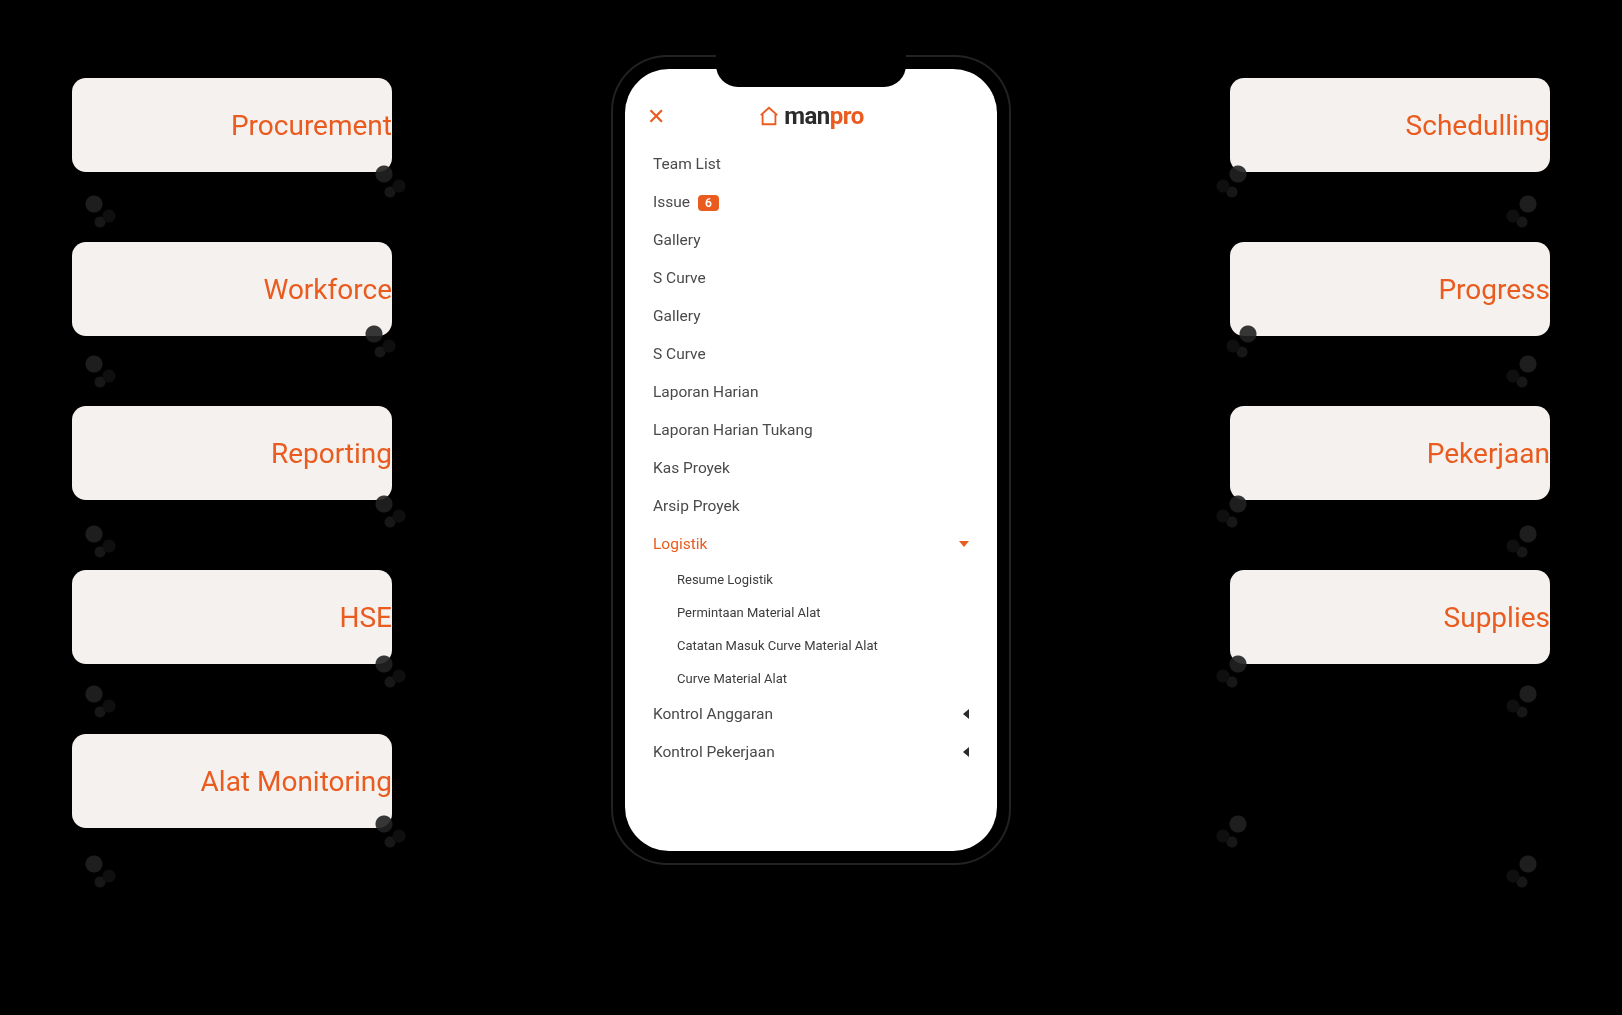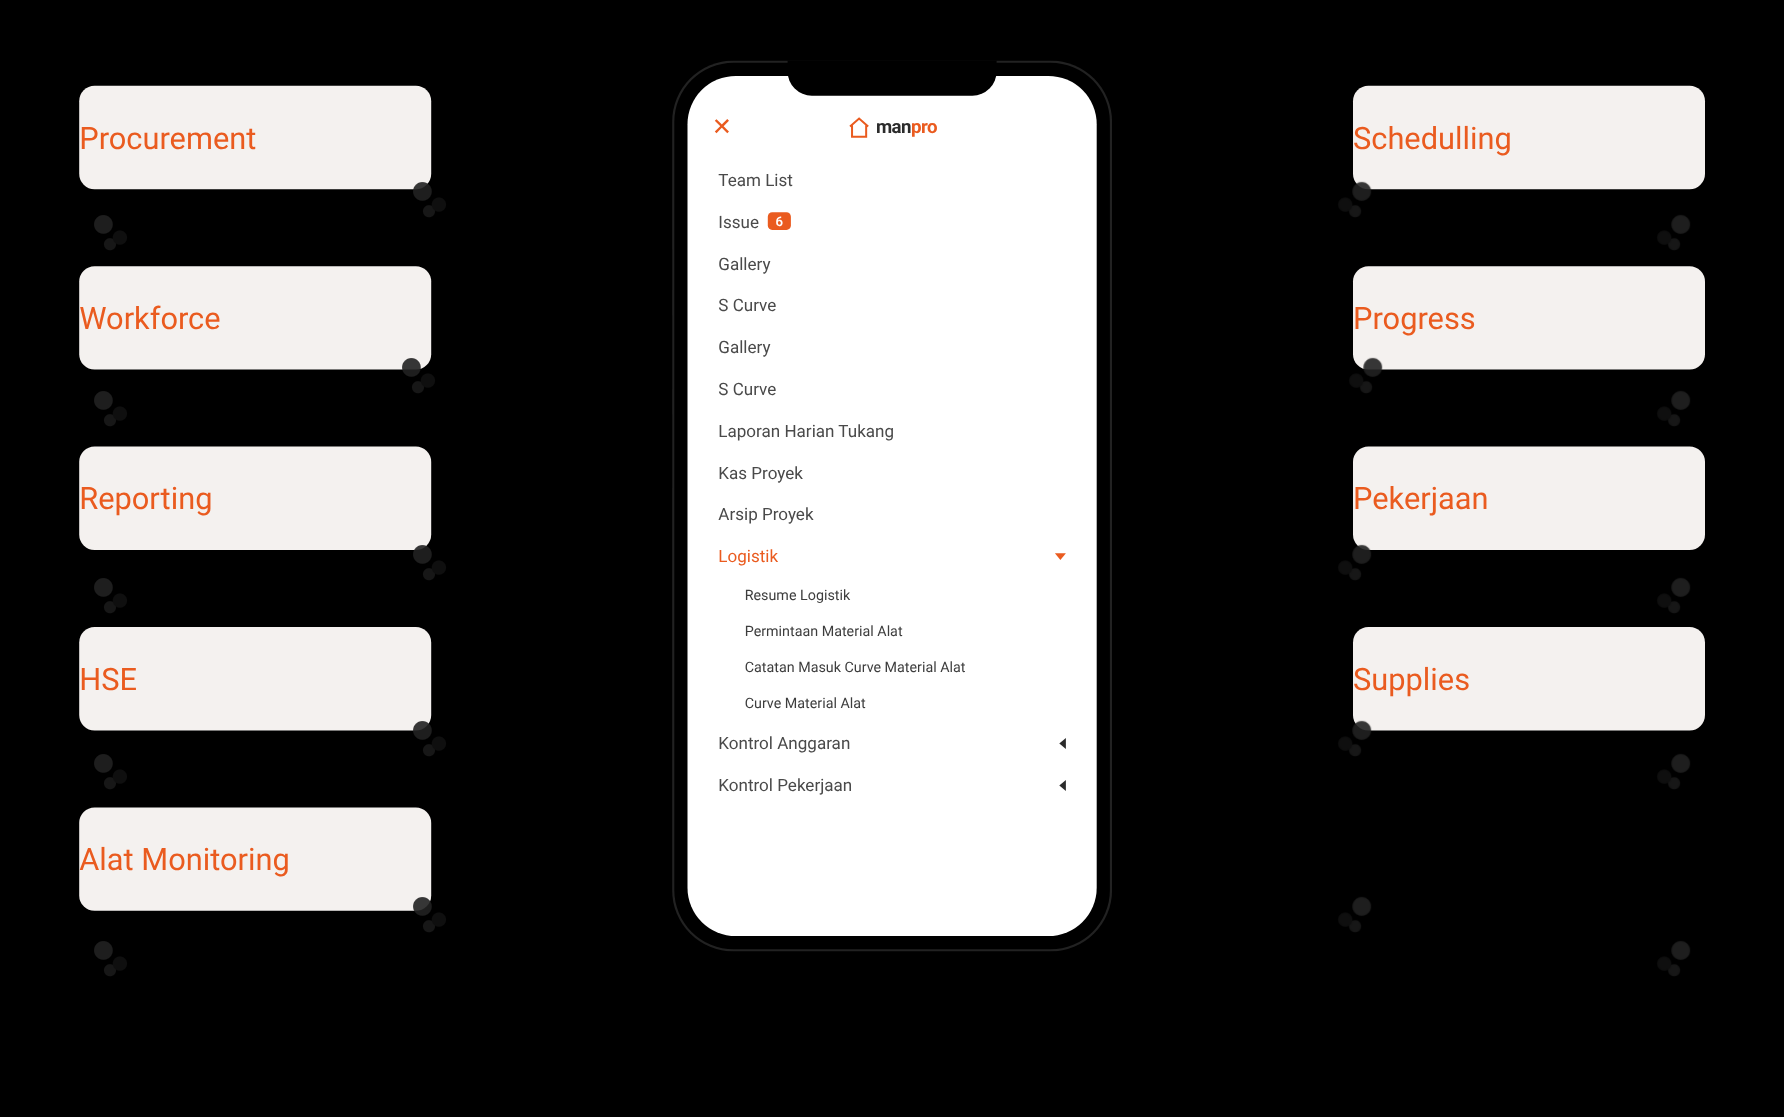--- a/index.html
+++ b/index.html
@@ -19,21 +19,21 @@
     width: 320px;
   }
   .feature-col.left { left: 72px; top: 78px; }
   .feature-col.right { right: 72px; top: 78px; }
   .feature-card {
     background: #f4f1ef;
     border-radius: 14px;
     height: 94px;
     display: flex;
     align-items: center;
-    justify-content: flex-start;
+    justify-content: flex-end;
     color: #ea5b1f;
     font-size: 28px;
     font-weight: 400;
     box-shadow: 0 2px 4px rgba(0,0,0,0.2);
   }
   .deco-dots {
     position: absolute;
     pointer-events: none;
   }
   .deco-dots.left { left: 100px; top: 60px; width: 360px; height: 900px; }
@@ -96,40 +96,40 @@
   .close-x{
     position:absolute;
     left:22px;
     color:#ea5b1f;
     font-size:22px;
     font-weight:300;
     cursor:pointer;
   }
   .logo{
     display:flex; align-items:center; gap:4px;
-    font-size:17px; font-weight:700;
+    font-size:24px; font-weight:700;
   }
   .logo .house{
     width:22px;height:22px; display:inline-block;
   }
   .logo .man{color:#2b2b2b; letter-spacing:-0.5px;}
   .logo .pro{color:#ea5b1f; letter-spacing:-0.5px;}
   .menu{
     padding: 0 28px 20px 28px;
     font-size:15.5px;
     color:#4a4a4a;
   }
   .menu-item{
     padding:10px 0;
     display:flex;
     align-items:center;
     justify-content:space-between;
     cursor:pointer;
   }
-  .menu-item .lbl{display:flex;align-items:flex-start;gap:8px;}
+  .menu-item .lbl{display:flex;align-items:flex-end;gap:8px;}
   .badge{
     background:#ea5b1f;
     color:#fff;
     font-size:12px;
     font-weight:600;
     padding:1px 7px;
     border-radius:4px;
   }
   .menu-item.active{color:#ea5b1f;}
   .caret{
@@ -257,20 +257,25 @@
             <span>Gallery</span>
           </span>
         </div>
       <div class="menu-item">
           <span class="lbl">
             <span>S Curve</span>
           </span>
         </div>
       <div class="menu-item">
           <span class="lbl">
+            <span>Laporan Harian</span>
+          </span>
+        </div>
+      <div class="menu-item">
+          <span class="lbl">
             <span>Laporan Harian Tukang</span>
           </span>
         </div>
       <div class="menu-item">
           <span class="lbl">
             <span>Kas Proyek</span>
           </span>
         </div>
       <div class="menu-item">
           <span class="lbl">

